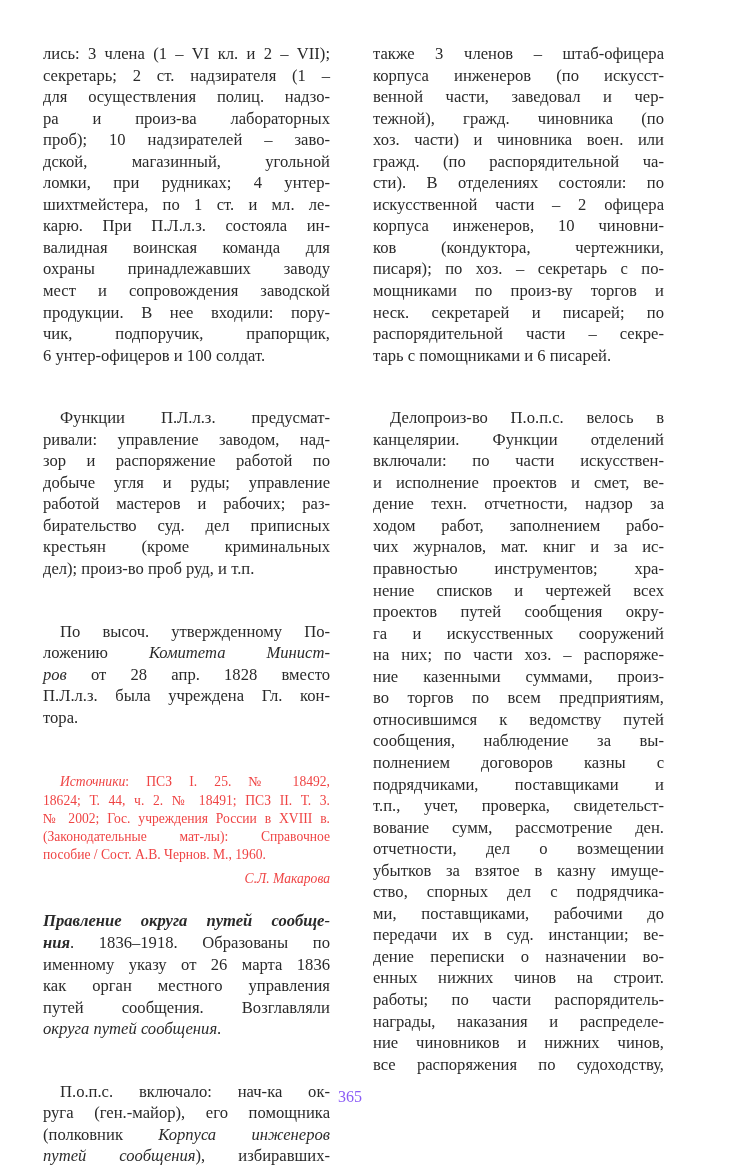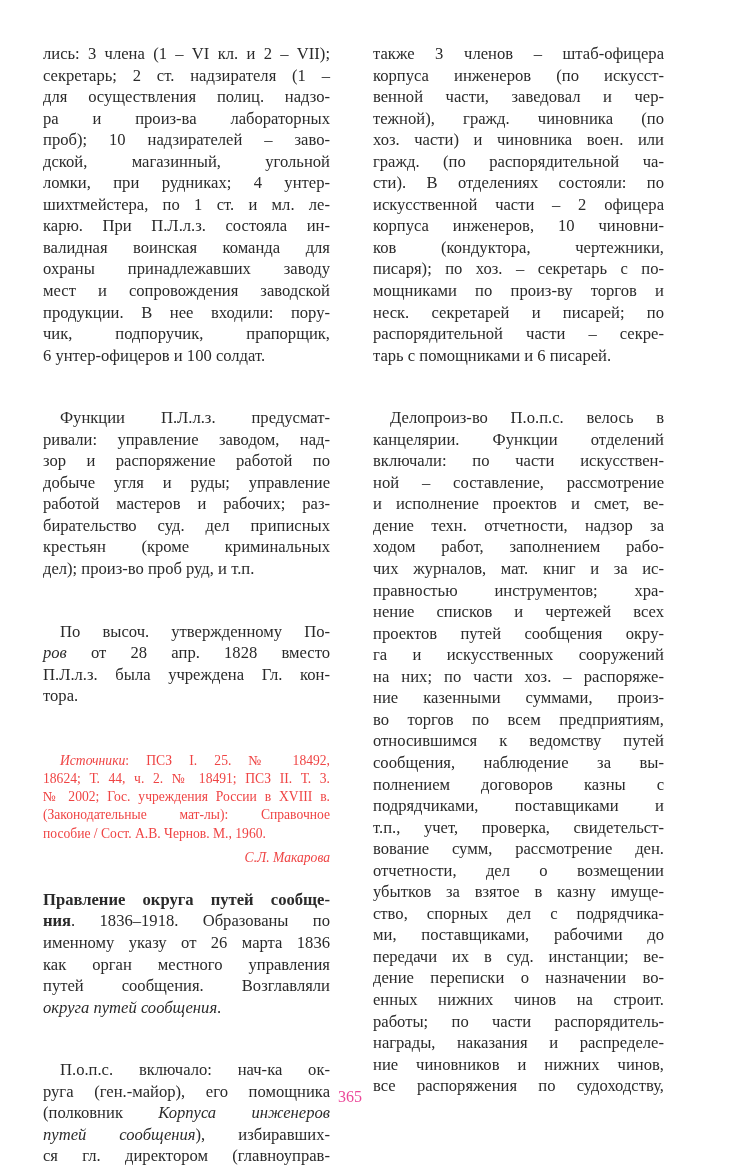--- a/index.html
+++ b/index.html
@@ -8,23 +8,23 @@
   .col { position: absolute; top: 43px; font-size: 16.6px; line-height: 21.55px; }
   .col-left { left: 43px; width: 287px; }
   .col-right { left: 373px; width: 291px; }
   .line { display: block; white-space: nowrap; text-align: justify; text-align-last: justify; height: 21.55px; overflow: visible; }
   .line.last { text-align-last: left; }
   .line.indent { padding-left: 17px; margin-top: 36px; }
   .line.right { text-align: right; text-align-last: right; }
   .src { font-size: 13.6px; line-height: 18.2px; height: 18.2px; }
   .gap-sm { height: 9px; }
   .gap-md { height: 22px; }
-  .page-num { position: absolute; left: 338px; top: 1088px; font-size: 16px; color: #ec4899; }
+  .page-num { position: absolute; left: 338px; top: 1088px; font-size: 16px; color: #8b5cf6; }
   i, .it { font-style: italic; }
-  b, .bd { font-weight: bold; }
+  b, .bd { font-weight: bold; font-style: italic; }
 </style>
 </head>
 <body>
 
 <div>
 
   <div class="col col-left">
     <div>
       <span class="line">лись: 3 члена (1 – VI кл. и 2 – VII);</span>
       <span class="line">секретарь; 2 ст. надзирателя (1 –</span>
@@ -49,20 +49,21 @@
       <span class="line">зор и распоряжение работой по</span>
       <span class="line">добыче угля и руды; управление</span>
       <span class="line">работой мастеров и рабочих; раз-</span>
       <span class="line">бирательство суд. дел приписных</span>
       <span class="line">крестьян (кроме криминальных</span>
       <span class="line last">дел); произ-во проб руд, и т.п.</span>
     </div>
     <div style="height:5px"></div>
     <div>
       <span class="line indent">По высоч. утвержденному По-</span>
+      <span class="line"><span>ложению </span><span class="it">Комитета Минист-</span></span>
       <span class="line"><span class="it">ров</span><span> от 28 апр. 1828 вместо</span></span>
       <span class="line">П.Л.л.з. была учреждена Гл. кон-</span>
       <span class="line last">тора.</span>
     </div>
     <div class="gap-sm"></div>
     <div style="color:#ef4444">
       <span class="line src indent"><span class="it">Источники</span><span>: ПСЗ I. 25. № 18492,</span></span>
       <span class="line src">18624; Т. 44, ч. 2. № 18491; ПСЗ II. Т. 3.</span>
       <span class="line src">№ 2002; Гос. учреждения России в XVIII в.</span>
       <span class="line src">(Законодательные мат-лы): Справочное</span>
@@ -107,21 +108,20 @@
       <span class="line">мощниками по произ-ву торгов и</span>
       <span class="line">неск. секретарей и писарей; по</span>
       <span class="line">распорядительной части – секре-</span>
       <span class="line last">тарь с помощниками и 6 писарей.</span>
     </div>
     <div style="height:5px"></div>
     <div>
       <span class="line indent">Делопроиз-во П.о.п.с. велось в</span>
       <span class="line">канцелярии. Функции отделений</span>
       <span class="line">включали: по части искусствен-</span>
-      <span class="line">ной – составление, рассмотрение</span>
       <span class="line">и исполнение проектов и смет, ве-</span>
       <span class="line">дение техн. отчетности, надзор за</span>
       <span class="line">ходом работ, заполнением рабо-</span>
       <span class="line">чих журналов, мат. книг и за ис-</span>
       <span class="line">правностью инструментов; хра-</span>
       <span class="line">нение списков и чертежей всех</span>
       <span class="line">проектов путей сообщения окру-</span>
       <span class="line">га и искусственных сооружений</span>
       <span class="line">на них; по части хоз. – распоряже-</span>
       <span class="line">ние казенными суммами, произ-</span>

